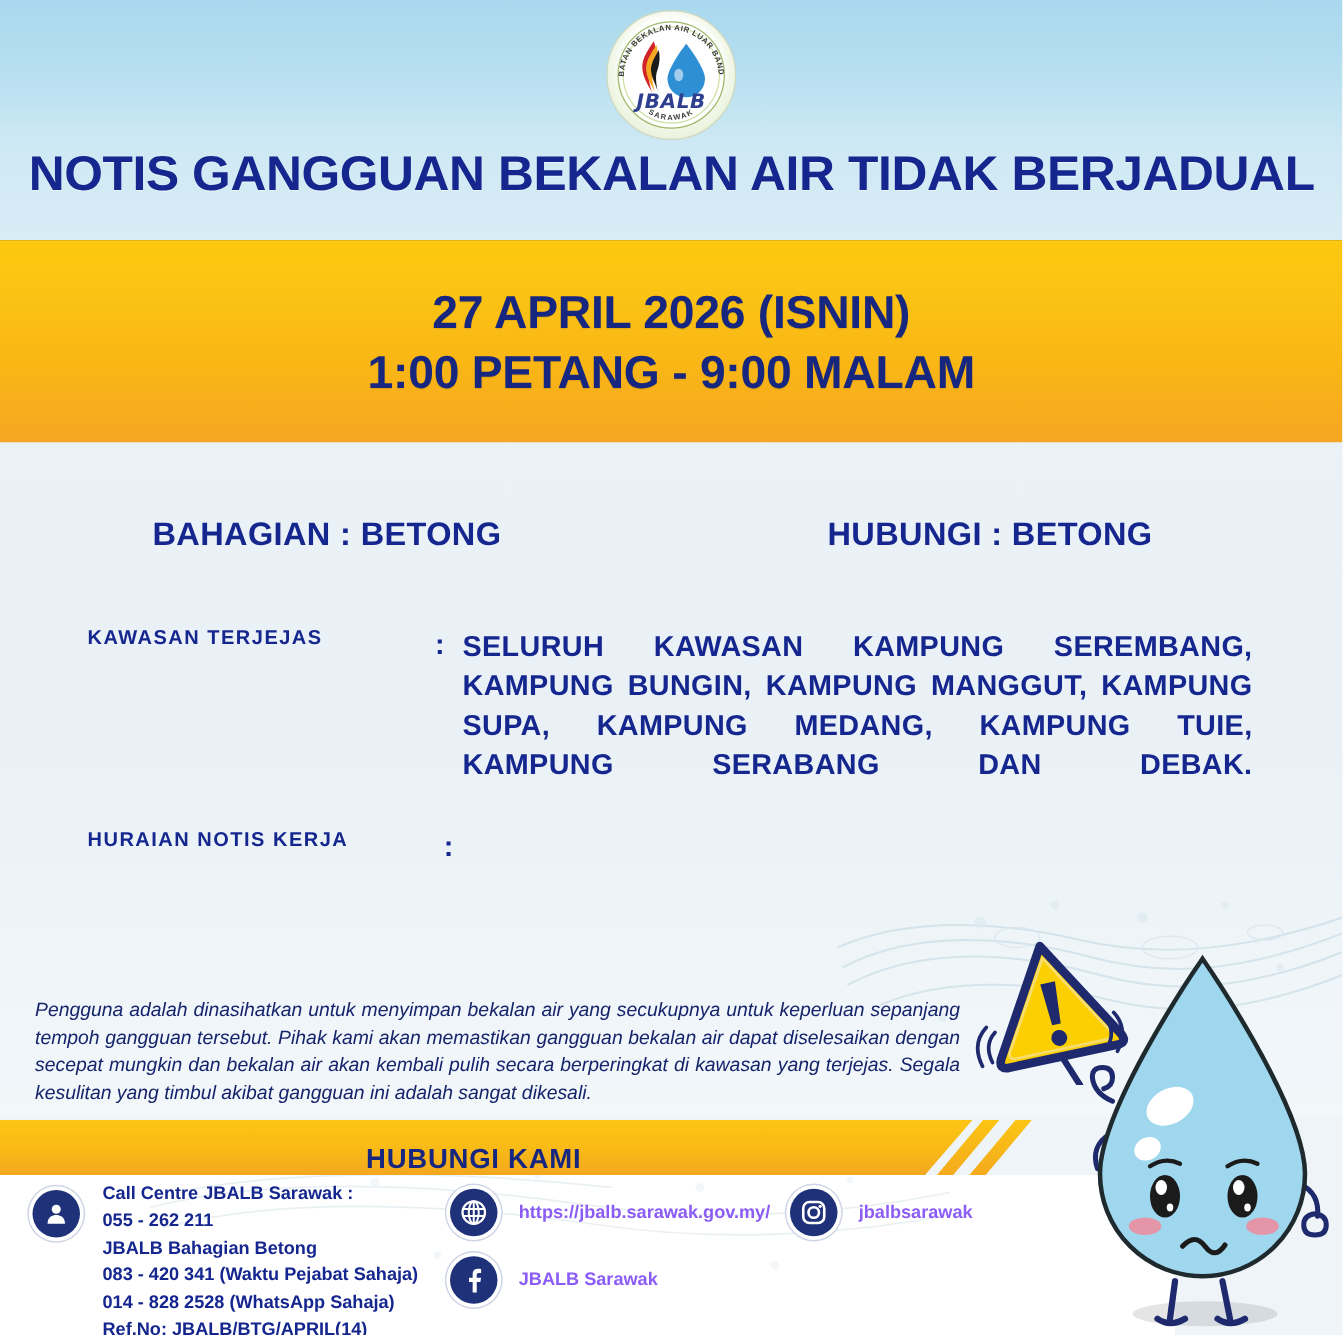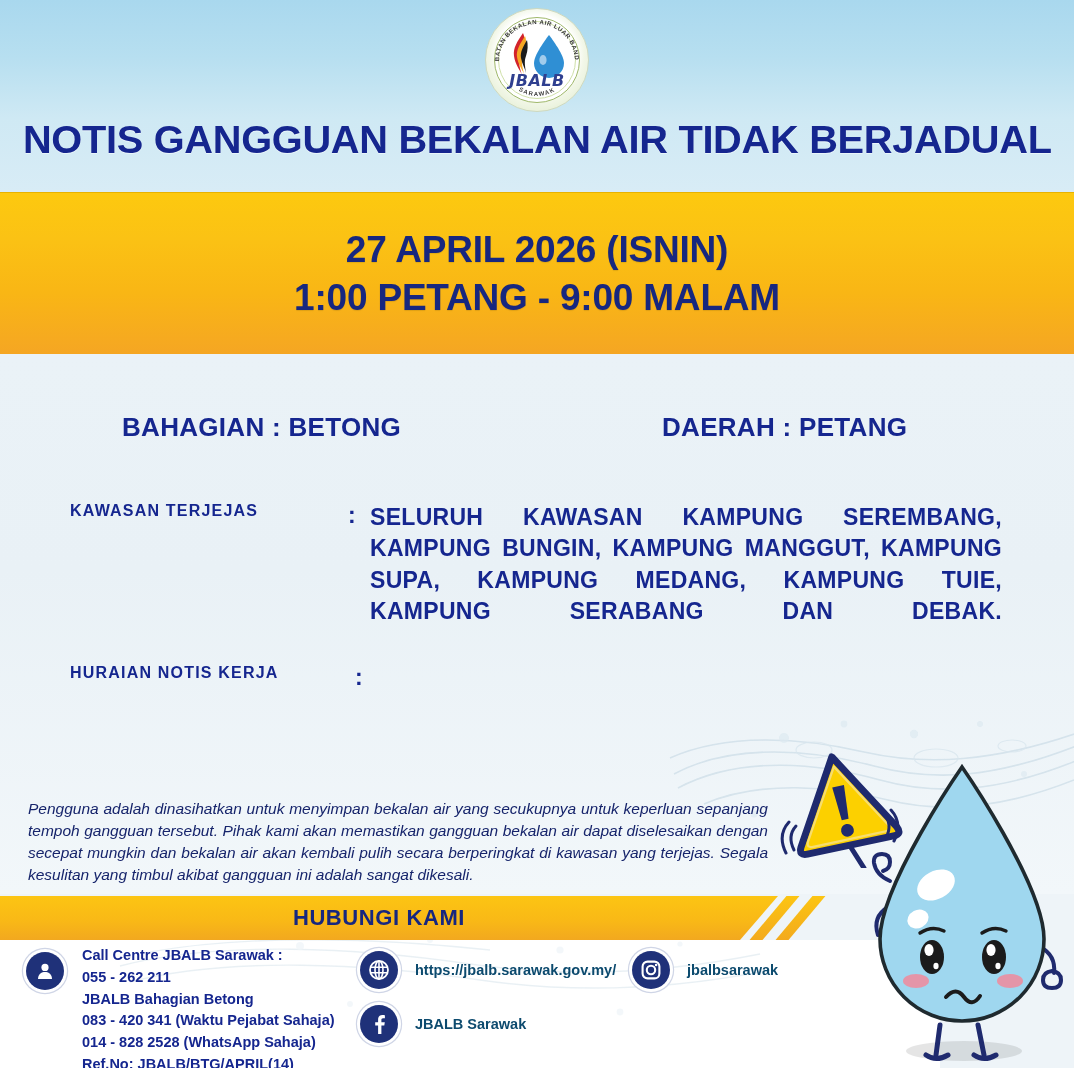--- a/index.html
+++ b/index.html
@@ -160,21 +160,21 @@
   
   .contact-banner-wrap {
     position: absolute; left: 0; top: 896px;
     width: 1074px; height: 44px; z-index: 5;
   }
   .contact-banner {
     position: absolute; left: 0; top: 0;
     width: 778px; height: 44px;
     background: linear-gradient(180deg, #fcc513 0%, #f9b916 55%, #f2a81f 100%);
     clip-path: polygon(0 0, 778px 0, 740px 44px, 0 44px);
-    display: flex; align-items: center; justify-content: center;
+    display: flex; align-items: flex-end; justify-content: center;
   }
   .contact-banner-text {
     font-size: 22px; font-weight: 700; color: #17277f;
     letter-spacing: 0.6px;
     margin-right: 20px;
   }
   .stripe {
     position: absolute; top: 0; height: 44px; width: 13px;
     background: linear-gradient(180deg, #fcc513 0%, #f3aa1d 100%);
     transform: skewX(-40deg);
@@ -197,21 +197,21 @@
     position: absolute;
     width: 38px; height: 38px;
     border-radius: 50%;
     background: #1f3179;
     display: flex; align-items: center; justify-content: center;
     box-shadow: 0 0 0 3px #ffffff, 0 0 0 4.2px #cfd5e6;
   }
   .ic svg { display: block; }
   .ftxt {
     position: absolute;
-    font-size: 14.5px; font-weight: 700; color: #0c4a6e;
+    font-size: 14.5px; font-weight: 700; color: #8b5cf6;
     white-space: nowrap;
     line-height: 1.45;
     text-align: right;
   }
   .call-block { position: absolute; left: 82px; top: 5px; }
   .call-block div { font-size: 14.5px; font-weight: 700; color: #15268f; line-height: 1.5; white-space: nowrap; }
   .ic-person { left: 26px; top: 12px; }
   .ic-globe  { left: 360px; top: 11px; }
   .ic-fb     { left: 360px; top: 65px; }
   .ic-ig     { left: 632px; top: 11px; }
@@ -294,21 +294,21 @@
       </g>
       <g fill="none" stroke="#c8dbe6" stroke-width="1.2" opacity="0.8">
         <ellipse cx="150" cy="96" rx="18" ry="8"></ellipse>
         <ellipse cx="272" cy="104" rx="22" ry="9"></ellipse>
         <ellipse cx="348" cy="92" rx="14" ry="6"></ellipse>
       </g>
     </svg>
 
     <div class="row-division">
       <span class="div-left">BAHAGIAN : BETONG</span>
-      <span class="div-right">DAERAH : PETANG</span>
+      <span class="div-right">HUBUNGI : BETONG</span>
     </div>
 
     <div class="block block-affected">
       <span class="blk-label lbl-spaced">KAWASAN TERJEJAS</span>
       <span class="blk-colon">:</span>
       <div class="blk-body">SELURUH KAWASAN KAMPUNG SEREMBANG, KAMPUNG BUNGIN, KAMPUNG MANGGUT, KAMPUNG SUPA, KAMPUNG MEDANG, KAMPUNG TUIE, KAMPUNG SERABANG DAN DEBAK.</div>
     </div>
 
     <div class="block block-desc">
       <span class="blk-label lbl-spaced">HURAIAN NOTIS KERJA</span>

